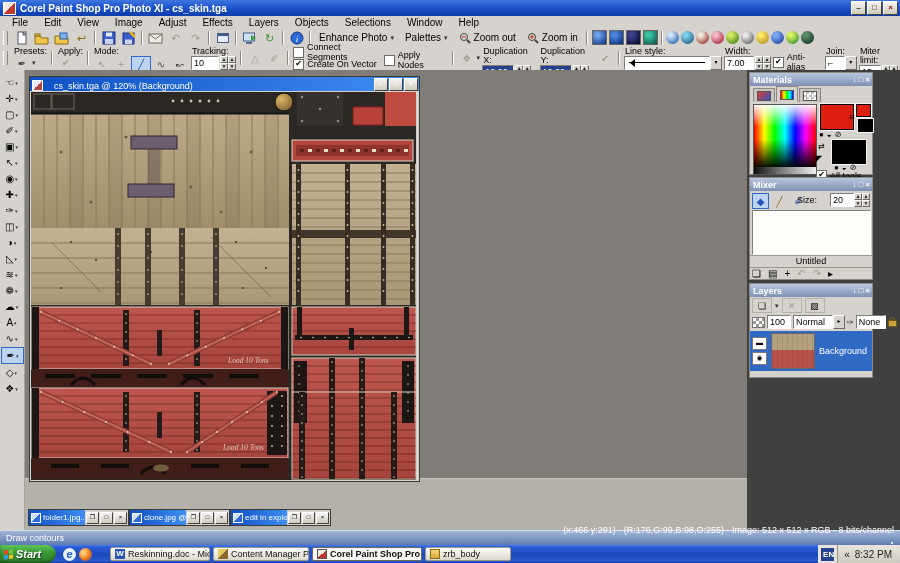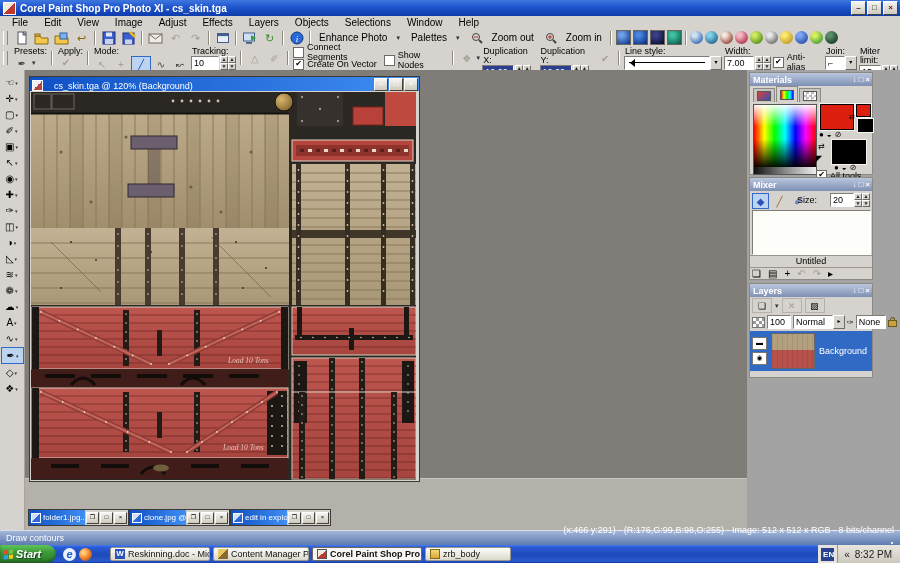--- a/index.html
+++ b/index.html
@@ -19,21 +19,21 @@
     border-bottom:3px solid #14532d;display:flex;align-items:center;padding-left:4px;}
   .menu-item{padding:0 8px;font-size:10px;}
   
   .tb1{position:absolute;top:29px;left:0;right:0;height:17px;background:#d6d3ce;display:flex;align-items:center;gap:1px;border-bottom:1px solid #c2bfb8;}
   .tb2{position:absolute;top:46px;left:0;right:0;height:24px;background:#d6d3ce;display:flex;align-items:center;gap:2px;border-bottom:1px solid #a9a59d;}
   .handle{width:3px;height:14px;border-left:1px solid #fff;border-right:1px solid #8d897f;margin:0 3px;}
   .tbtn{width:19px;height:16px;display:flex;align-items:center;justify-content:center;}
   .tbtn svg{display:block}
   .tglyph{font-size:11px;line-height:14px;}
   .vsep{width:1px;height:14px;background:#8d897f;border-right:1px solid #fff;margin:0 2px;}
-  .txtbtn{display:flex;align-items:center;gap:9px;padding:0 5px;height:16px;font-size:10px;}
+  .txtbtn{display:flex;align-items:center;gap:3px;padding:0 5px;height:16px;font-size:10px;}
   .darr{font-size:7px;color:#333;}
   .fx{width:13px;height:13px;margin:0 1px;border:1px solid #6b6760;}
   .fx.round{border-radius:50%;border:none;}
   
   .grp{display:flex;flex-direction:column;justify-content:flex-start;height:22px;}
   .glabel{font-size:9px;line-height:9px;padding-left:1px;}
   .grow{display:flex;align-items:center;gap:1px;}
   .mbtn{width:18px;height:14px;display:flex;align-items:center;justify-content:center;font-size:10px;color:#444;}
   .mbtn.sel{background:#bcd4f0;border:1px solid #3169c6;color:#1d4fb0;}
   .mbtn.dis{color:#a29e94;}
@@ -63,21 +63,21 @@
   .iwtitle{height:14px;background:linear-gradient(90deg,#0f50c4,#3f8ef2);display:flex;align-items:flex-end;color:#fff;font-size:9px;font-weight:normal;gap:11px;padding-left:2px;}
   .iwicon{width:9px;height:9px;border:1px solid #fff;background:linear-gradient(135deg,#e8f0ff 50%,#b5443c 50%);}
   .iwbtns{margin-left:auto;display:flex;gap:1px;padding-right:1px;}
   .iwb{width:12px;height:11px;background:linear-gradient(#f6f5f2,#cfcabc);border:1px solid #fff;border-right-color:#45423c;border-bottom-color:#45423c;font-size:7px;line-height:10px;text-align:center;}
   .minwin{position:absolute;top:439px;width:99px;height:15px;border:1px solid #3c3a36;display:flex;background:#d6d3ce;}
   .mwt{flex:1;background:linear-gradient(90deg,#0f50c4,#3f8ef2);color:#fff;font-size:8px;display:flex;align-items:center;gap:2px;padding-left:2px;overflow:hidden;white-space:nowrap;}
   .mwi{width:8px;height:8px;flex:0 0 8px;border:1px solid #fff;background:linear-gradient(135deg,#cfe0f8 50%,#2f68d8 50%);}
   .mwbtns{display:flex;align-items:center;gap:1px;padding:0 1px;background:#d6d3ce;}
   .mwb{width:11px;height:10px;background:linear-gradient(#f6f5f2,#cfcabc);border:1px solid #fff;border-right-color:#45423c;border-bottom-color:#45423c;font-size:6px;line-height:9px;text-align:center;}
   
-  .rightcol{position:absolute;left:747px;top:0;width:153px;height:460px;background:#a3a3a3;}
+  .rightcol{position:absolute;left:747px;top:0;width:153px;height:460px;background:#404040;}
   .panel{position:absolute;left:2px;width:124px;background:#d6d3ce;border:1px solid #8d8a84;box-sizing:border-box;}
   .ptitle{height:13px;background:linear-gradient(180deg,#b9c6de,#7f90b4);display:flex;align-items:center;color:#fff;font-weight:bold;font-size:9px;padding-left:3px;}
   .pbtns{margin-left:auto;display:flex;gap:2px;padding-right:2px;}
   .pbtn{font-size:8px;line-height:8px;color:#fff;}
   .pbody{position:relative;}
   .mat-tab{position:absolute;width:20px;height:13px;border:1px solid #8d8a84;border-bottom:none;background:#c8c5c0;display:flex;align-items:center;justify-content:center;}
   .mat-tab.sel{background:#d6d3ce;height:15px;}
   .tabswatch{width:12px;height:8px;border:1px solid #555;}
   .picker{position:absolute;left:3px;top:18px;width:62px;height:62px;border:1px solid #555;
     background:linear-gradient(180deg,rgba(255,255,255,.95),rgba(255,255,255,0) 35%,rgba(0,0,0,0) 55%,rgba(0,0,0,.95)),
@@ -358,21 +358,21 @@
           <span>Connect Segments</span>
         </span>
       <span class="cbl">
           <span class="cb">✔</span>
           <span>Create On Vector</span>
         </span>
     </span>
     <span class="cbcol" style="align-self:flex-start;margin-top:3px;">
       <span class="cbl">
           <span class="cb"></span>
-          <span>Show Nodes</span>
+          <span>Apply Nodes</span>
         </span>
     </span>
     <span class="vsep"></span>
     <span class="grow">
       <span class="mbtn dis">❖</span>
       <span class="darr">▾</span>
     </span>
     <span class="grp">
       <span class="glabel">Duplication X:</span>
       <span class="grow">

